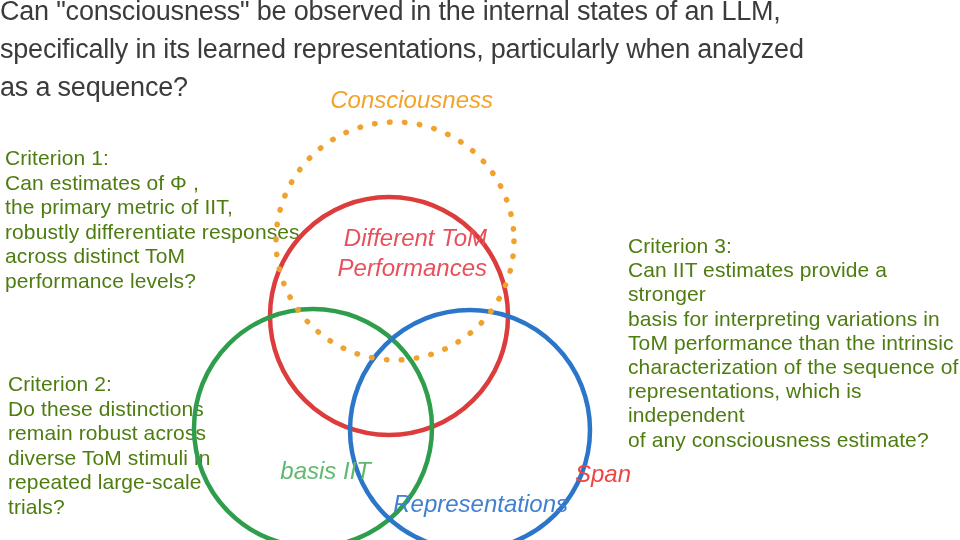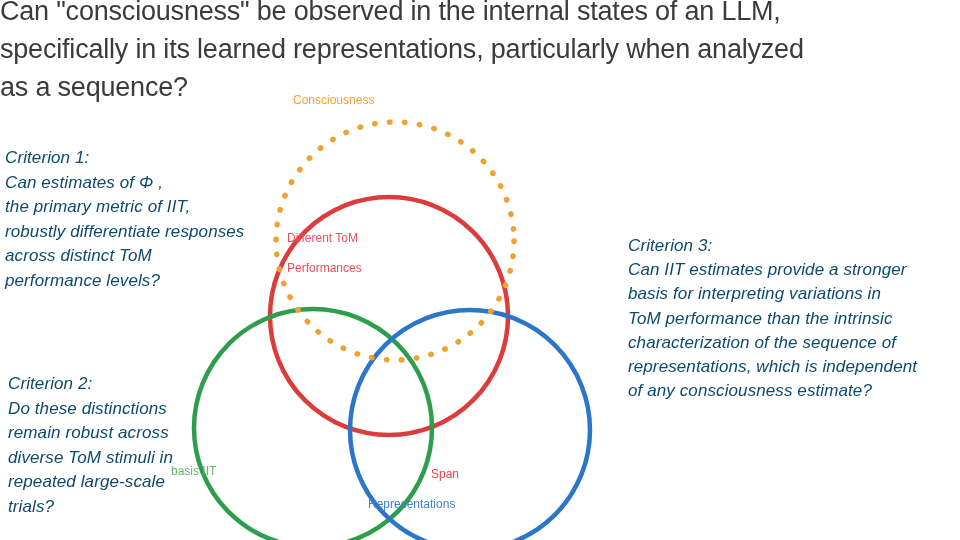--- a/index.html
+++ b/index.html
@@ -20,40 +20,40 @@
     top: -8px;
     width: 962px;
     font-size: 27px;
     line-height: 38px;
     letter-spacing: -0.2px;
     color: #3b3b3b;
     white-space: pre-line;
   }
   .crit {
     position: absolute;
-    font-size: 17px;
+    font-size: 21px;
     line-height: 24.5px;
     letter-spacing: 0.1px;
-    color: #0c4a6e;
+    color: #4d7c0f;
     white-space: pre-line;
-    font-style: italic;
   }
   .crit1 { left: 5px;   top: 146px; }
   .crit2 { left: 8px;   top: 372px; }
   .crit3 { left: 600px; top: 234px; line-height: 24.2px; margin-left: 28px; }
   .venn {
     position: absolute;
     left: 0; top: 0;
   }
   .lbl {
     position: absolute;
-    text-align: left;
-    font-size: 12px;
+    text-align: right;
+    font-size: 24px;
     line-height: 30px;
     font-weight: 500;
+    font-style: italic;
   }
   .orange-lbl { left: 293px; top: 85px;  width: 200px; color: #F2A32C; }
   .red-lbl    { left: 287px; top: 223px; width: 200px; color: #E8505C; }
   .green-lbl  { left: 171px; top: 456px; width: 200px; color: #5FB96E; }
   .blue-l1    { left: 431px; top: 459px; width: 200px; color: #ef4444; }
   .blue-l2    { left: 368px; top: 489px; width: 200px; color: #4080D0; }
 </style>
 </head>
 <body>
 

